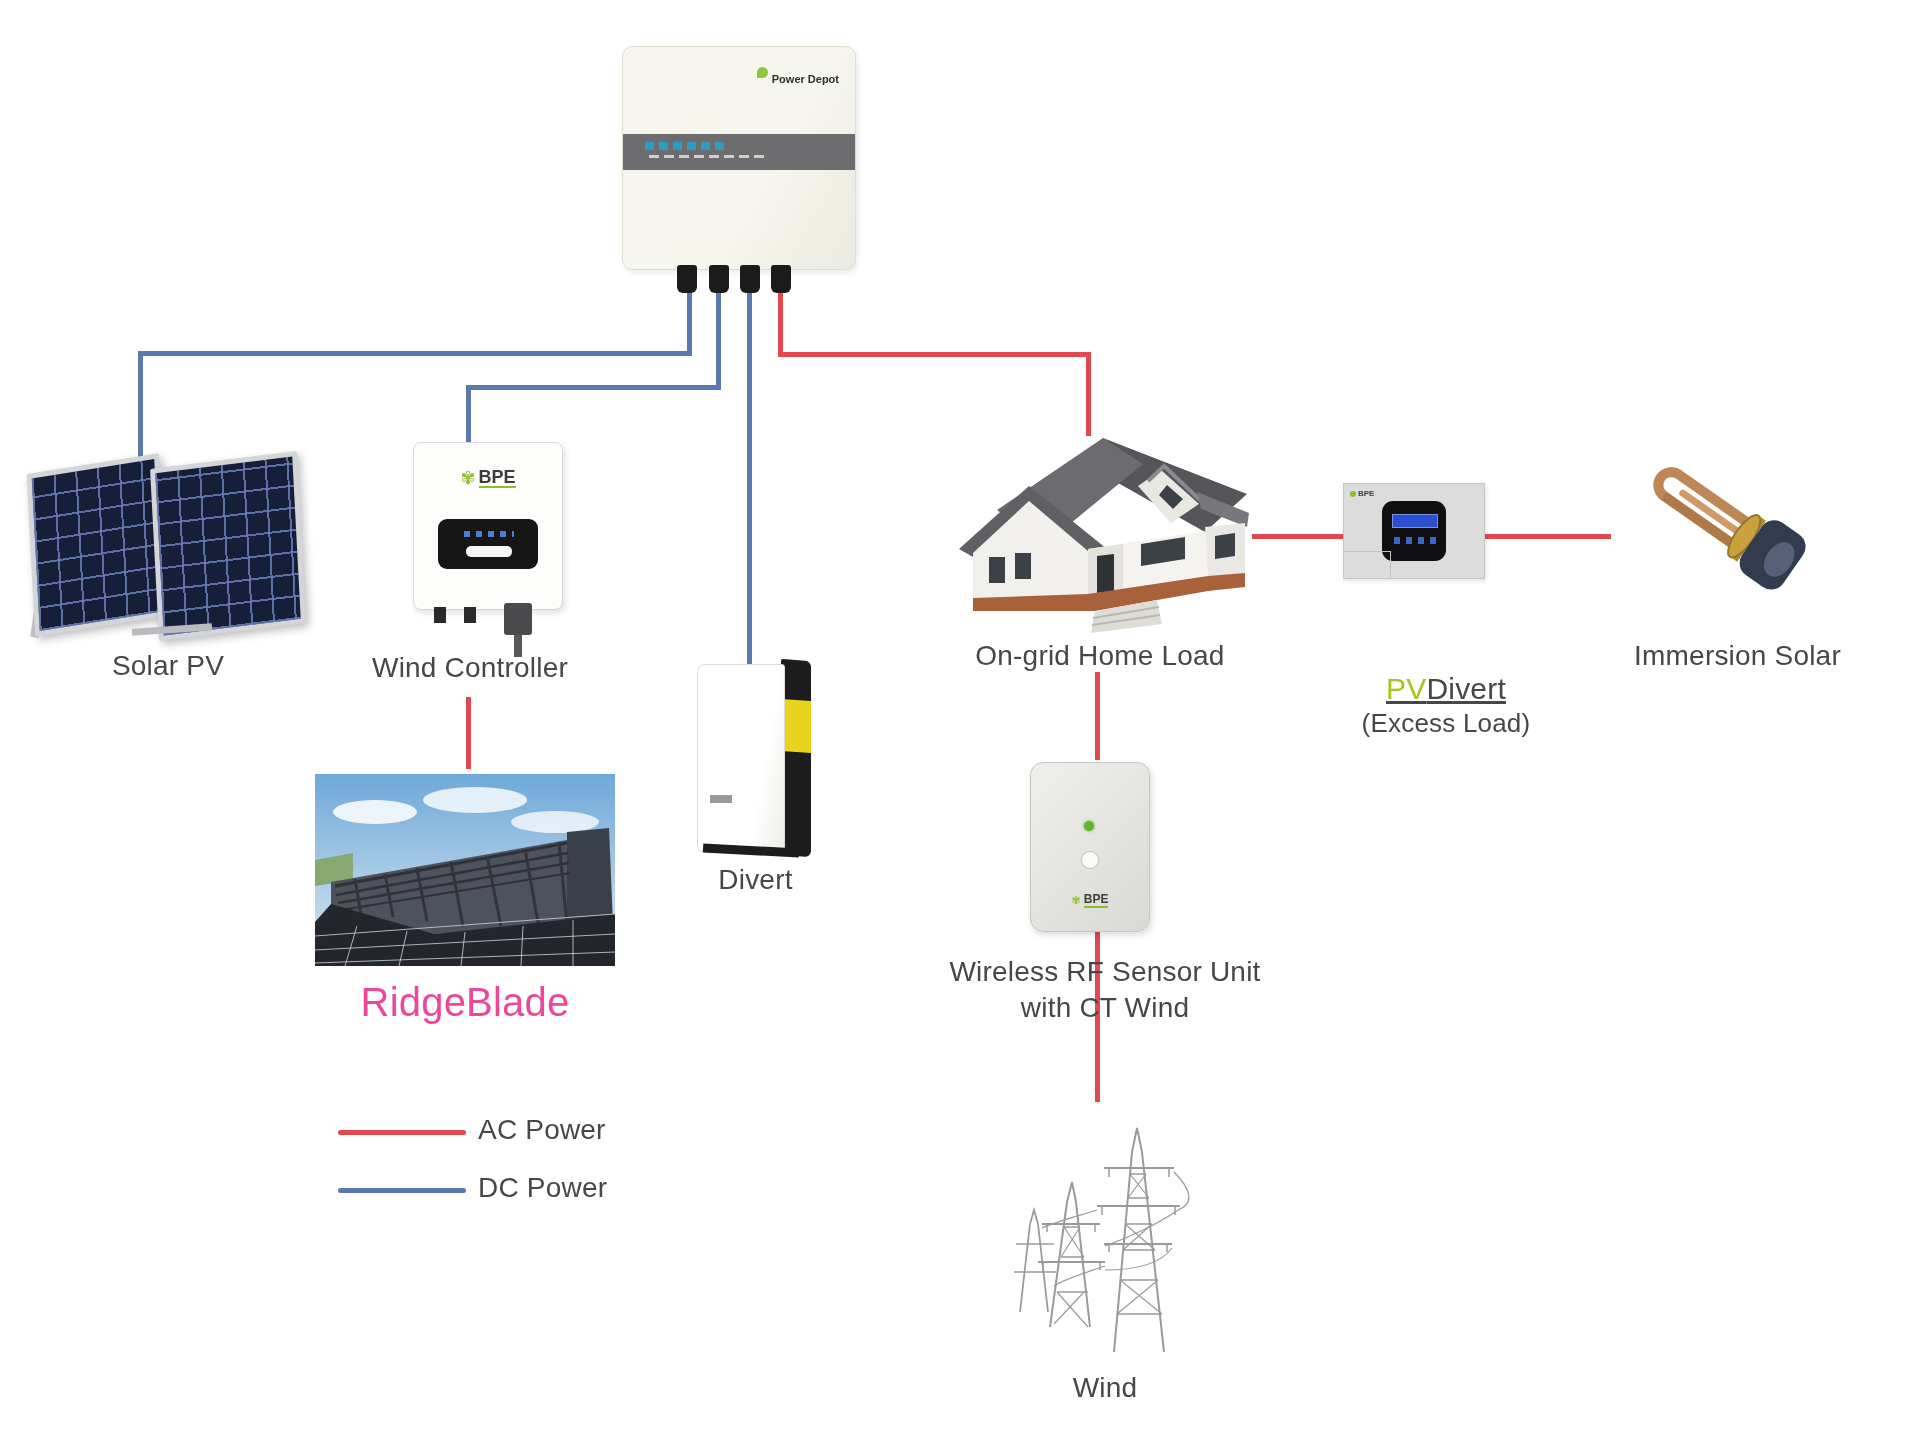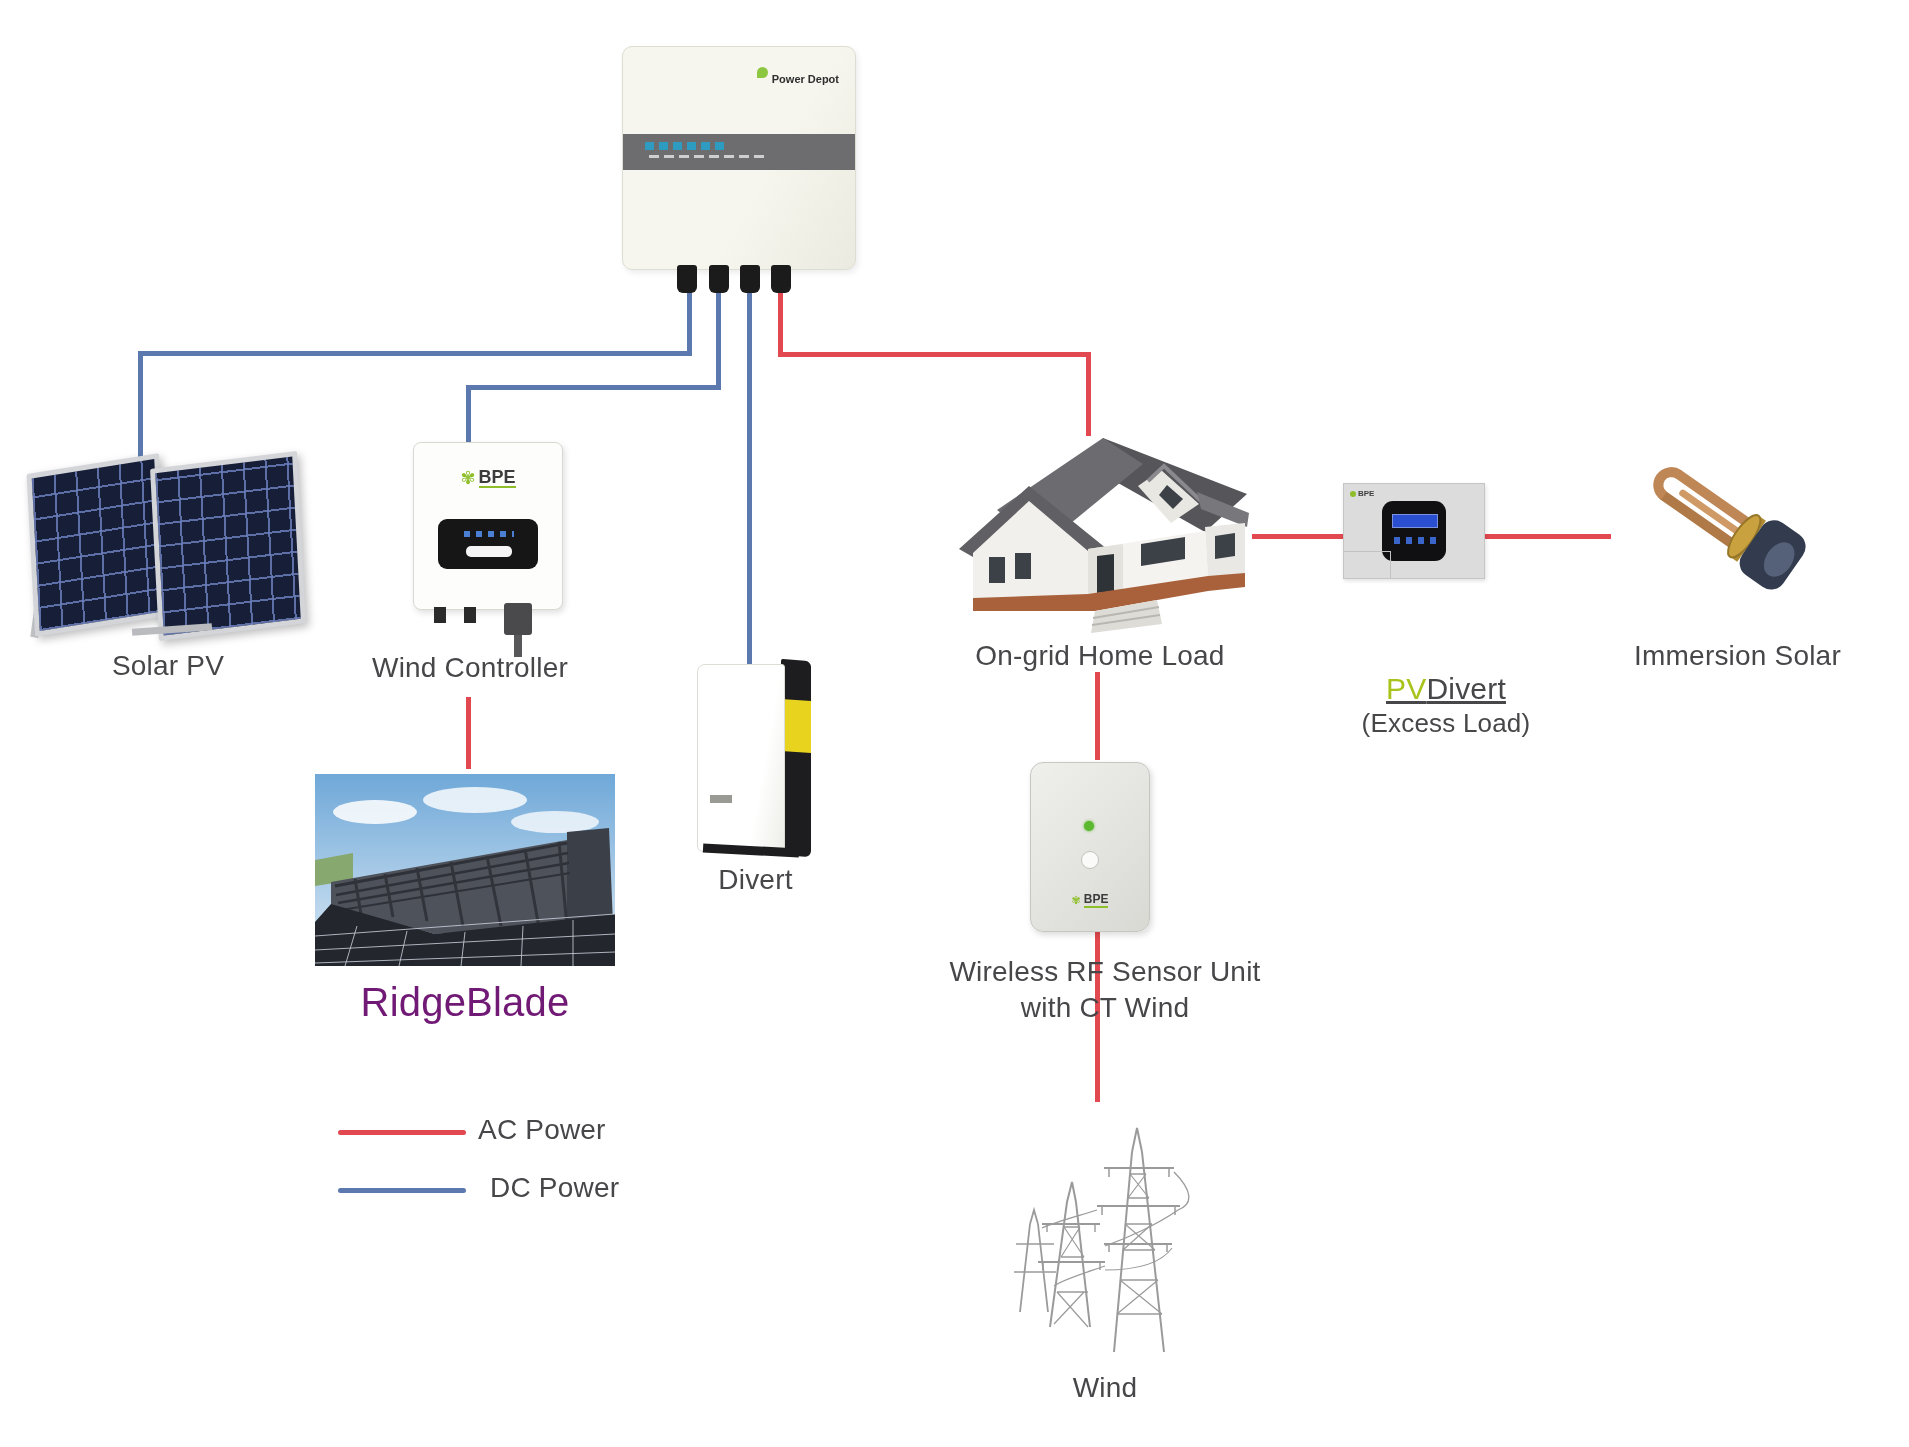--- a/index.html
+++ b/index.html
@@ -5,21 +5,21 @@
   html,body{margin:0;padding:0;background:#ffffff;}
   #canvas{position:relative;width:1909px;height:1447px;background:#ffffff;overflow:hidden;
           font-family:"Liberation Sans",sans-serif;}
   .abs{position:absolute;}
   
   .wire{position:absolute;}
   .wire.dc{background:#5b79ae;}
   .wire.ac{background:#e2484f;}
   
   .lbl{position:absolute;font-size:28px;color:#47474a;text-align:center;letter-spacing:.2px;}
-  .lbl.light{color:#701a75;font-size:40px;}
+  .lbl.light{color:#ec4899;font-size:40px;}
   
   .inverter{position:absolute;left:622px;top:46px;width:232px;height:222px;background:linear-gradient(120deg,#f6f6ee 60%,#eAeAe0);
             border:1px solid #ddddd2;border-radius:10px;box-shadow:2px 3px 6px rgba(0,0,0,.08);}
   .inv-logo{position:absolute;right:16px;top:12px;display:flex;align-items:center;gap:4px;}
   .inv-logo .dot{width:11px;height:11px;border-radius:50% 50% 50% 0;background:#8dc63f;}
   .inv-logo .txt{font-size:11px;font-weight:bold;color:#2e2e2e;margin-top:14px;}
   .inv-stripe{position:absolute;left:0;top:87px;width:100%;height:36px;background:#6d6d6f;}
   .inv-stripe .brandmarks{position:absolute;left:22px;top:8px;width:84px;height:8px;
      background:repeating-linear-gradient(90deg,#2e9bc0 0 9px,transparent 9px 14px);}
   .inv-stripe .submarks{position:absolute;left:26px;top:21px;width:120px;height:3px;
@@ -274,15 +274,15 @@
 
       <path d="M162,60 C180,78 182,92 166,98 M85,98 C66,104 42,110 30,116 M93,154 C70,162 50,168 42,174 M166,98 C146,112 116,126 93,134" stroke-width="1.3"></path>
       <path d="M160,136 C150,150 130,158 93,158" stroke-width="1.1"></path>
     </svg>
   </div>
   <div class="lbl" style="left:1030px;top:1372px;width:150px;">Wind</div>
 
   <div class="legendline" style="left:338px;top:1130px;background:#e2484f;"></div>
   <div class="lbl" style="left:478px;top:1114px;width:160px;text-align:left;">AC Power</div>
   <div class="legendline" style="left:338px;top:1188px;background:#5b79ae;"></div>
-  <div class="lbl" style="left:478px;top:1172px;width:160px;text-align:left;margin-left:12px;">DC Power</div>
+  <div class="lbl" style="left:478px;top:1172px;width:160px;text-align:left;">DC Power</div>
 
 </div>
 
 </body></html>

